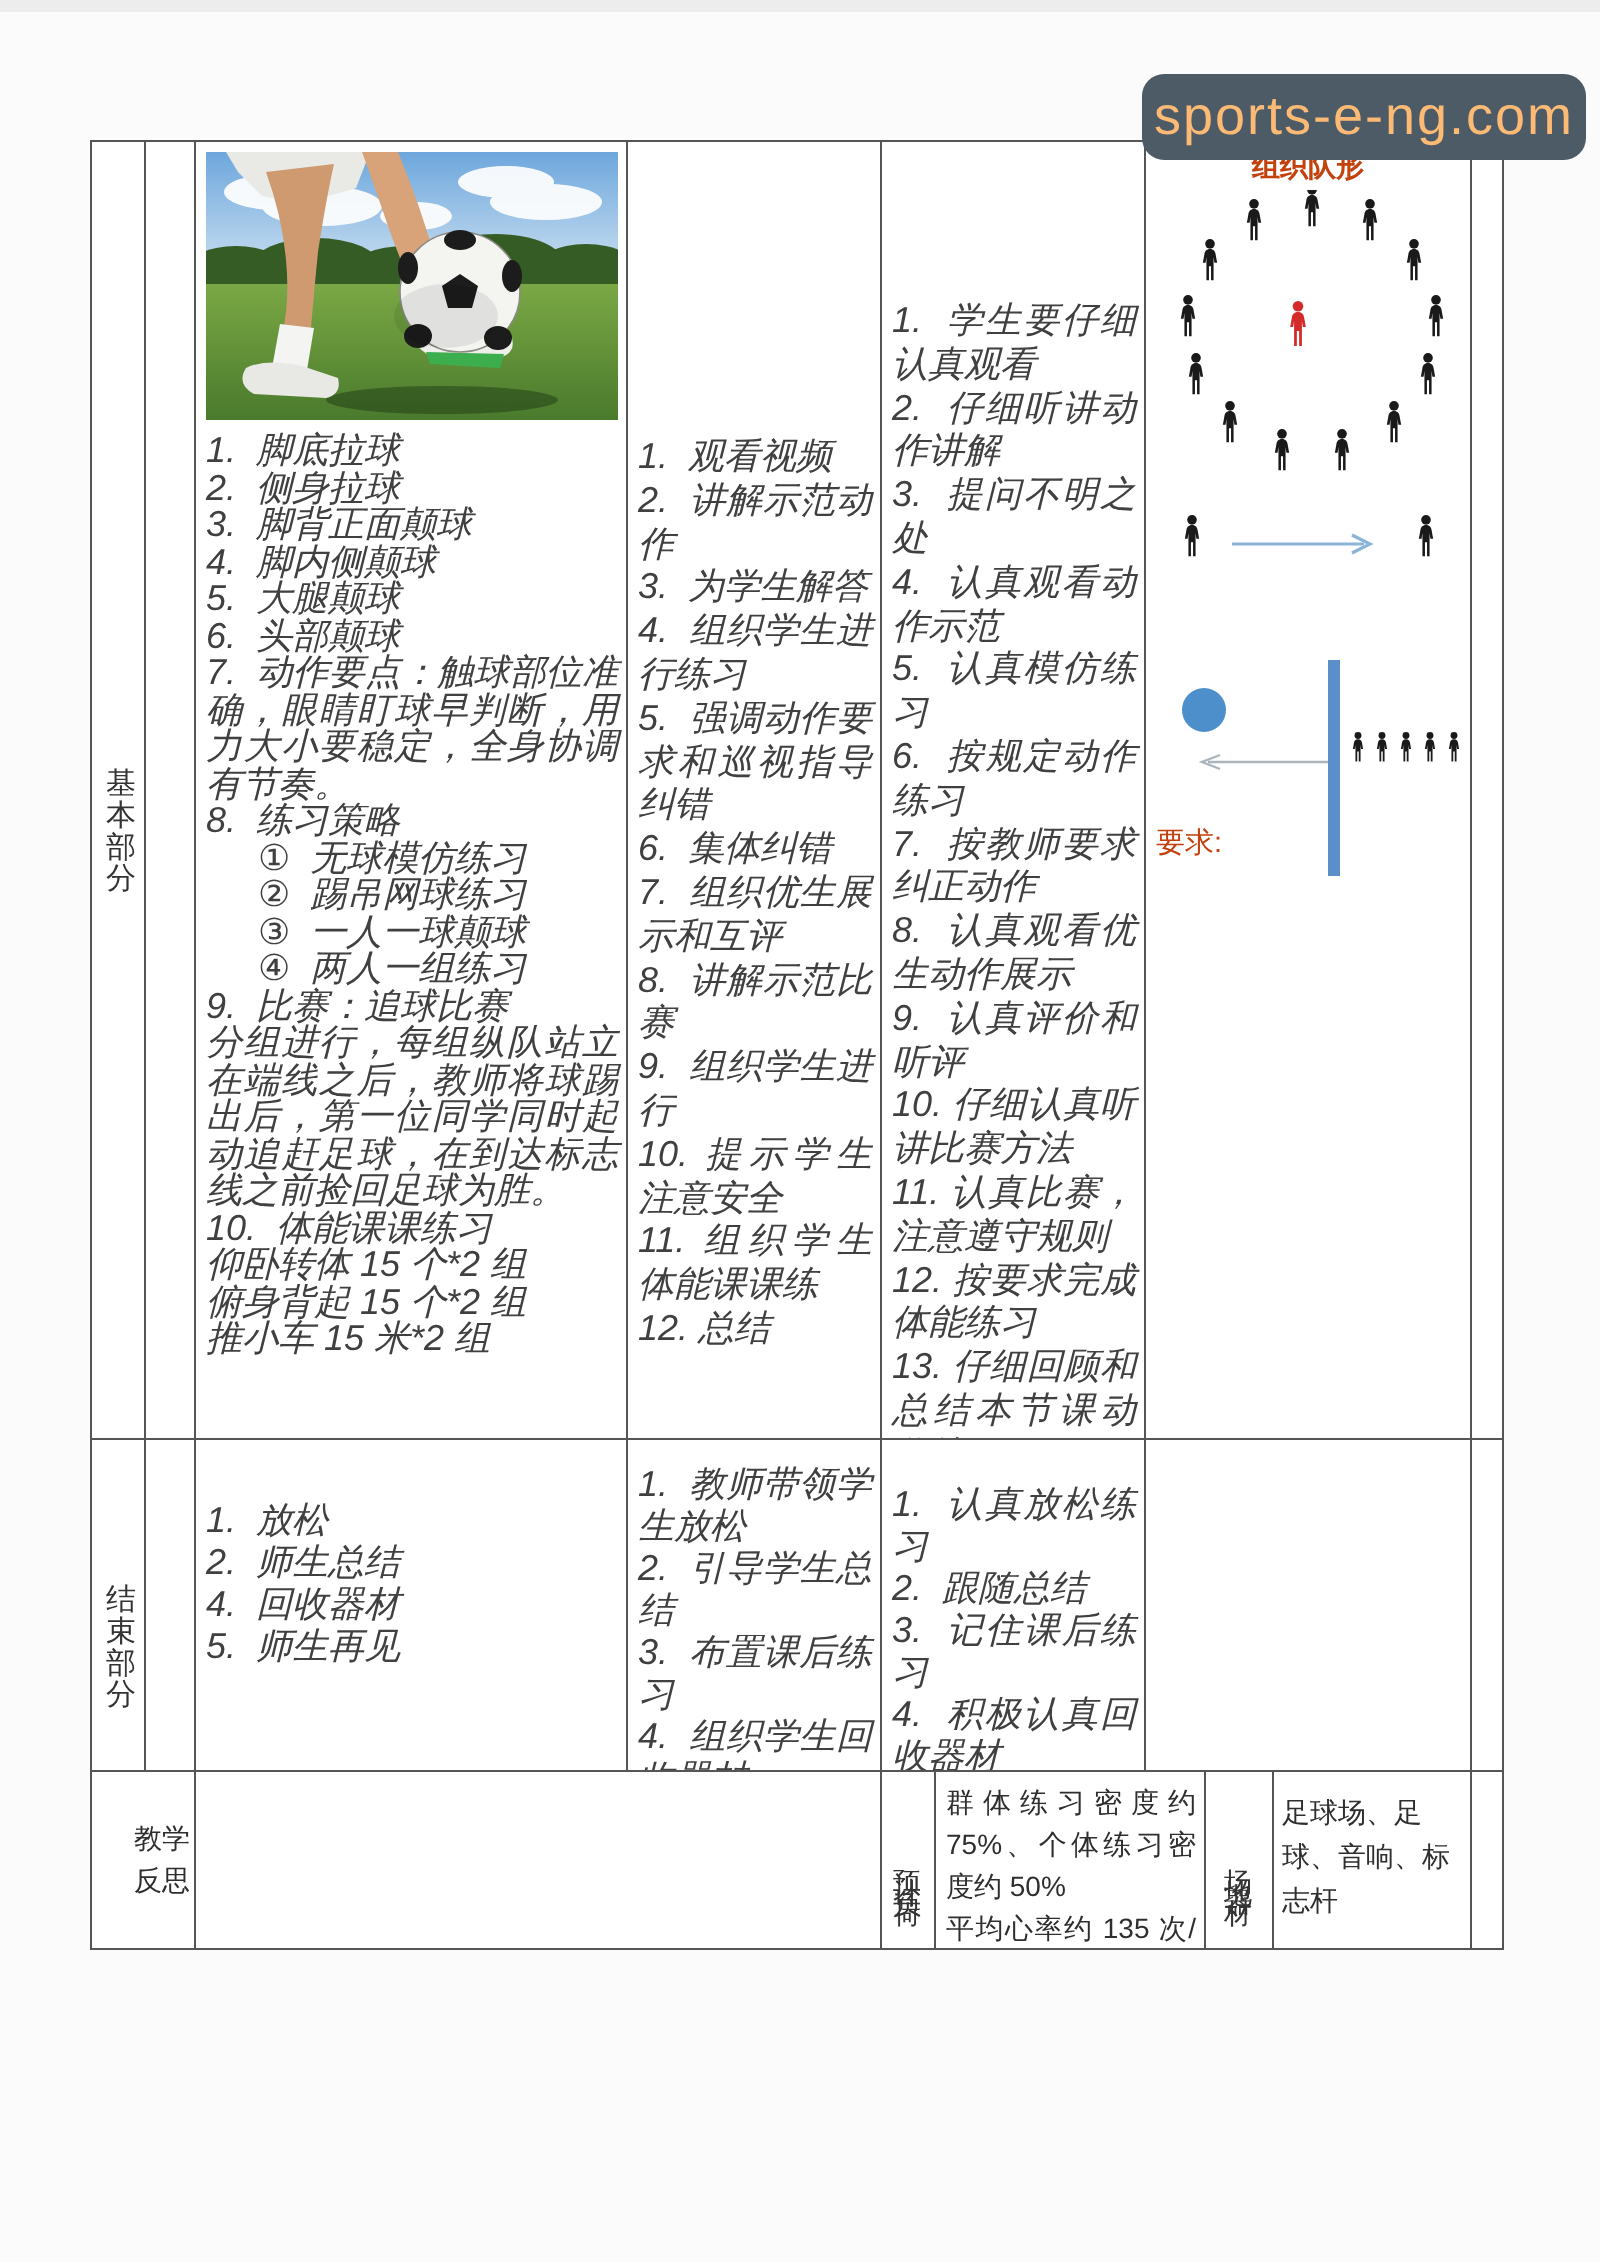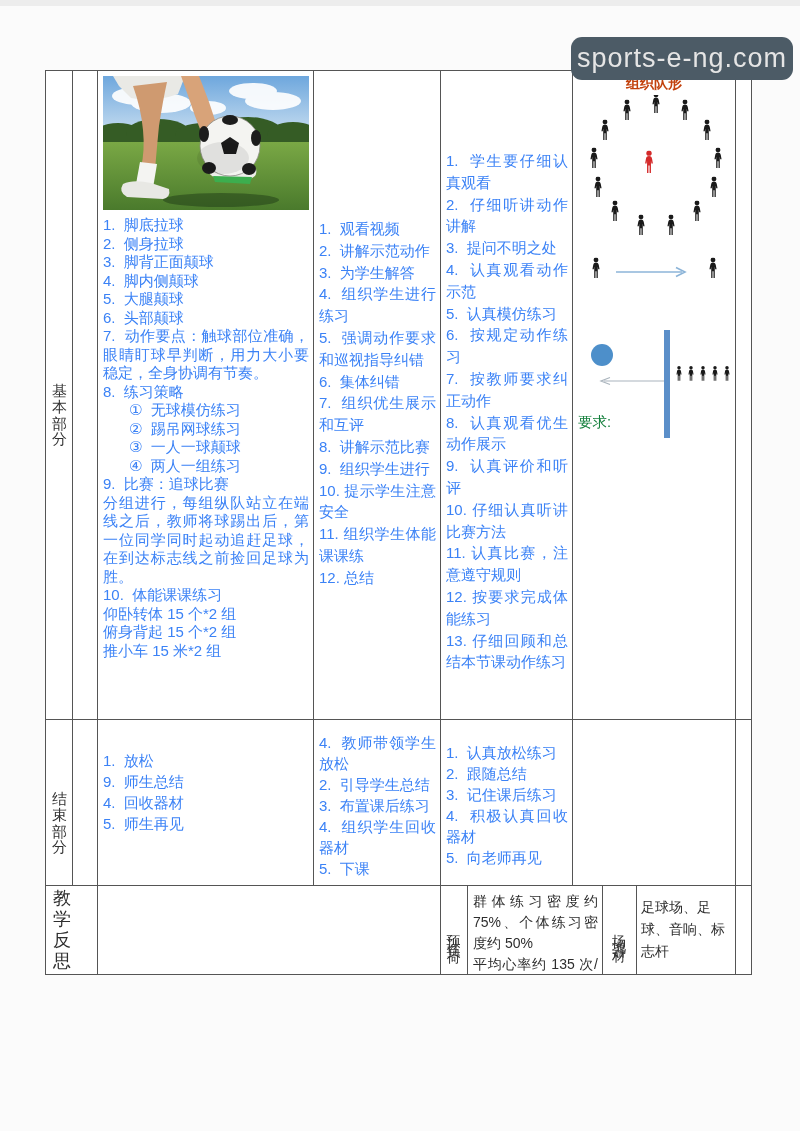--- a/index.html
+++ b/index.html
@@ -3,59 +3,59 @@
 <meta charset="utf-8">
 <style>
   html,body{margin:0;padding:0;background:#e9e9e9;}
   .page{position:relative;width:800px;height:1131px;background:#fbfbfb;overflow:hidden;
         font-family:"Liberation Sans","DejaVu Sans",sans-serif;color:#2e2e2e;}
   .page-topstrip{position:absolute;left:0;top:0;width:800px;height:6px;background:#ededed;}
 
   
   .badge{position:absolute;left:571px;top:37px;width:222px;height:43px;background:#4c5b66;
          border-radius:11px;display:flex;align-items:center;justify-content:center;
-         font-size:27px;color:#e5e5e5;z-index:9;letter-spacing:1px;}
+         font-size:27px;color:#fdba74;z-index:9;letter-spacing:1px;}
 
   
   .sheet{position:absolute;left:45px;top:70px;width:705px;border:1px solid #555;background:#fff;}
   .row{display:flex;border-bottom:1px solid #555;}
   .row:last-child{border-bottom:none;}
   .cell{border-right:1px solid #555;box-sizing:border-box;position:relative;overflow:hidden;}
   .cell:last-child{border-right:none;}
   .r1{height:648px;} .r2{height:165px;} .r3{height:88px;}
   .c1{width:27px;} .c2{width:25px;} .c3{width:216px;} .c4{width:127px;}
   .c5{width:132px;} .c6{width:163px;} .c7{width:15px;}
   .b1{width:52px;} .b2{width:343px;} .b3{width:27px;} .b4{width:135px;}
   .b5{width:34px;} .b6{width:99px;} .b7{width:15px;}
 
   .vlabel{width:100%;height:100%;display:flex;align-items:center;justify-content:center;
           writing-mode:vertical-lr;text-orientation:upright;font-size:15px;letter-spacing:16px;
           text-indent:16px;color:#333;}
   .vlabel.tight{font-size:14px;letter-spacing:5px;text-indent:5px;}
-  .hlabel{width:100%;height:100%;display:flex;align-items:center;justify-content:flex-start;
-          font-size:18px;line-height:21px;text-align:center;}
+  .hlabel{width:100%;height:100%;display:flex;align-items:center;justify-content:flex-end;
+          font-size:14px;line-height:21px;text-align:center;}
   .hlabel span{display:block;width:32px;}
 
-  .list{font-size:15px;line-height:18.5px;white-space:pre-wrap;text-align:justify;
-        padding:0 4px 0 5px;color:#3b82f6;}
+  .list{font-size:18px;line-height:18.5px;white-space:pre-wrap;text-align:justify;
+        padding:0 4px 0 5px;color:#404040;font-style:italic;}
   .list .line{min-height:18px;}
   .list .line.indent{padding-left:26px;}
   .lh22{line-height:21.8px;}
   .lh21{line-height:21px;}
   .pt-teacher1{padding-top:147px;}
   .pt-student1{padding-top:79px;}
   .pt-content2{padding-top:30px;}
   .pt-teacher2{padding-top:12px;}
   .pt-student2{padding-top:22px;}
 
   .photo{margin:5px 0 6px 5px;width:206px;height:134px;display:block;}
 
   .org-title{margin-top:4px;text-align:center;font-weight:bold;font-size:14px;color:#c2410c;}
   .org-svg{position:absolute;left:0;top:24px;width:163px;height:350px;pointer-events:none;}
-  .org-req{position:absolute;left:5px;top:338px;font-size:14.5px;line-height:26px;color:#15803d;}
+  .org-req{position:absolute;left:5px;top:338px;font-size:14.5px;line-height:26px;color:#c2410c;}
 
   .load-text{font-size:14px;line-height:21px;padding:5px 4px 0 5px;text-align:justify;}
   .equip{width:100%;height:100%;display:flex;align-items:center;justify-content:center;
          font-size:14px;line-height:22px;text-align:left;padding:0 4px;box-sizing:border-box;font-family:Liberation Serif, serif;}
 </style>
 </head>
 <body>
 
 <div class="page">
   <div class="page-topstrip"></div>
@@ -192,24 +192,24 @@
       </div>
       <div class="cell c7"></div>
     </div>
 
     <div class="row r2">
       <div class="cell c1">
         <div class="vlabel">结束部分</div>
       </div>
       <div class="cell c2"></div>
       <div class="cell c3">
-        <div class="list lh21 pt-content2"><div class="line">1.  放松</div><div class="line">9.  师生总结</div><div class="line">4.  回收器材</div><div class="line">5.  师生再见</div></div>
+        <div class="list lh21 pt-content2"><div class="line">1.  放松</div><div class="line">2.  师生总结</div><div class="line">4.  回收器材</div><div class="line">5.  师生再见</div></div>
       </div>
       <div class="cell c4">
-        <div class="list lh21 pt-teacher2"><div class="line">4.  教师带领学生放松</div><div class="line">2.  引导学生总结</div><div class="line">3.  布置课后练习</div><div class="line">4.  组织学生回收器材</div><div class="line">5.  下课</div></div>
+        <div class="list lh21 pt-teacher2"><div class="line">1.  教师带领学生放松</div><div class="line">2.  引导学生总结</div><div class="line">3.  布置课后练习</div><div class="line">4.  组织学生回收器材</div><div class="line">5.  下课</div></div>
       </div>
       <div class="cell c5">
         <div class="list lh21 pt-student2"><div class="line">1.  认真放松练习</div><div class="line">2.  跟随总结</div><div class="line">3.  记住课后练习</div><div class="line">4.  积极认真回收器材</div><div class="line">5.  向老师再见</div></div>
       </div>
       <div class="cell c6"></div>
       <div class="cell c7"></div>
     </div>
 
     <div class="row r3">
       <div class="cell b1">

